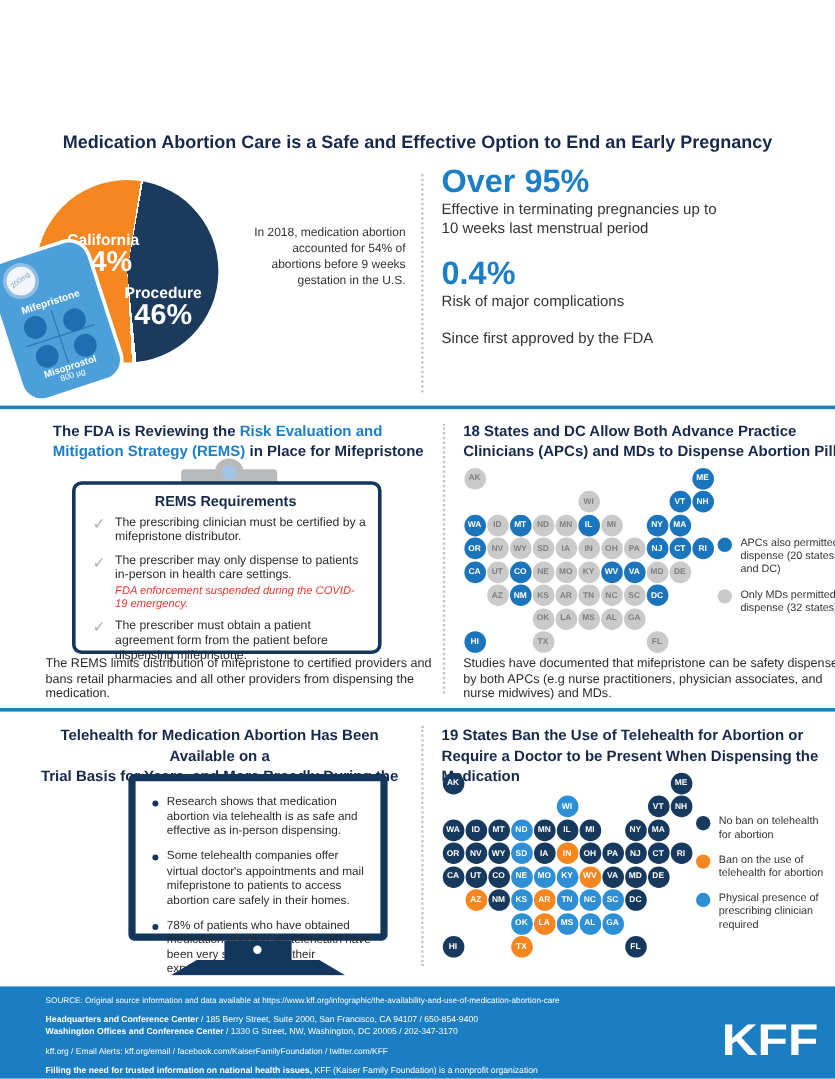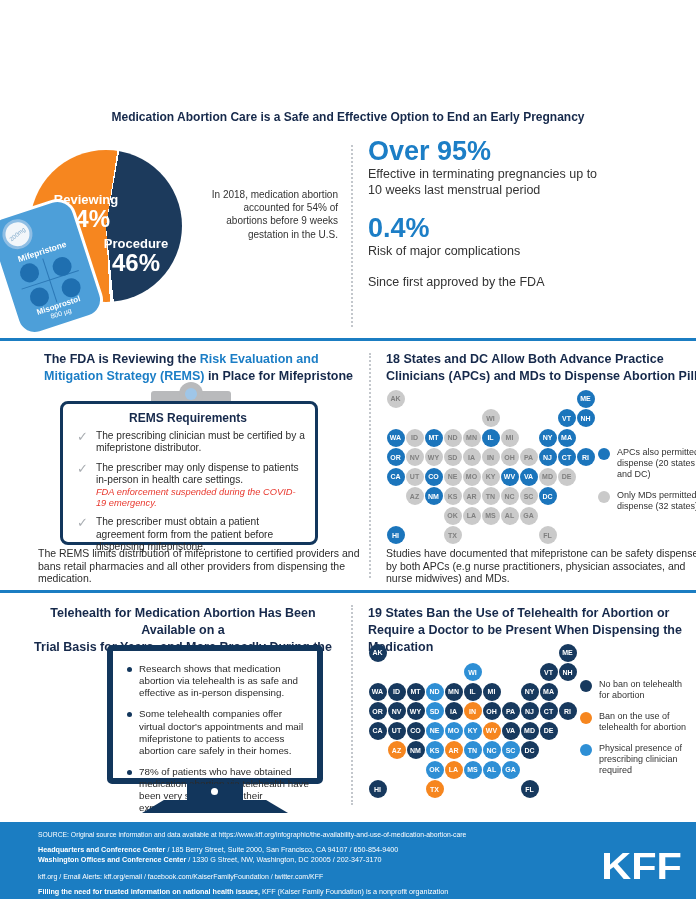--- a/index.html
+++ b/index.html
@@ -11,21 +11,21 @@
   .hdr-date { position:absolute; top:8px; right:18px; font-size:11px; }
   .hdr-title { position:absolute; top:22px; left:0; width:100%; text-align:center; font-weight:bold; font-size:27px; line-height:31px; letter-spacing:-0.3px; }
 
   .rule { position:absolute; left:0; width:696px; height:3px; background:#1B7DC2; }
   .rule-a { top:338px; } .rule-b { top:590px; }
 
   .vdash { position:absolute; border-left:2px dotted #c3c7cc; }
 
   
   .s1 { position:absolute; left:0; top:100px; width:696px; height:238px; }
-  .s1-heading { position:absolute; top:10px; left:0; width:100%; text-align:center; font-weight:bold; font-size:12px; color:#16294B; }
+  .s1-heading { position:absolute; top:10px; left:0; width:100%; text-align:center; font-weight:bold; font-size:15px; color:#16294B; }
   .pie-wrap { position:absolute; left:30px; top:50px; width:152px; height:152px; }
   .pie { width:152px; height:152px; border-radius:50%; }
   .pie-lbl { position:absolute; color:#fff; font-weight:bold; text-align:center; }
   .pie-lbl .nm { display:block; font-size:13px; }
   .pie-lbl .pc { display:block; font-size:24px; line-height:24px; }
   .lbl-med { left:0px; top:42px; width:112px; }
   .lbl-proc { left:56px; top:86px; width:100px; }
 
   .pill { position:absolute; left:4px; top:108px; width:84px; height:118px; transform:rotate(-18deg); z-index:3; }
   .pill-body { position:absolute; inset:0; background:#4D9FD9; border-radius:16px; box-shadow:0 0 0 3px #ffffff; }
@@ -106,21 +106,21 @@
 
 <div class="page">
 
 
   <div class="s1">
     <div class="s1-heading">Medication Abortion Care is a Safe and Effective Option to End an Early Pregnancy</div>
 
     <div class="pie-wrap">
       <div class="pie" id="pie" style="background: conic-gradient(from 10deg, rgb(28, 58, 92) 0deg, rgb(28, 58, 92) 45.6%, rgb(255, 255, 255) 45.6%, rgb(255, 255, 255) 46.4%, rgb(246, 134, 31) 46.4%, rgb(246, 134, 31) 99.6%, rgb(255, 255, 255) 99.6%, rgb(255, 255, 255) 100%);"></div>
       <div class="pie-lbl lbl-med">
-        <span class="nm">Reviewing</span>
+        <span class="nm">California</span>
         <span class="pc">54%</span>
       </div>
       <div class="pie-lbl lbl-proc">
         <span class="nm">Procedure</span>
         <span class="pc">46%</span>
       </div>
     </div>
 
     <div class="pill">
       <div class="pill-body"></div>

